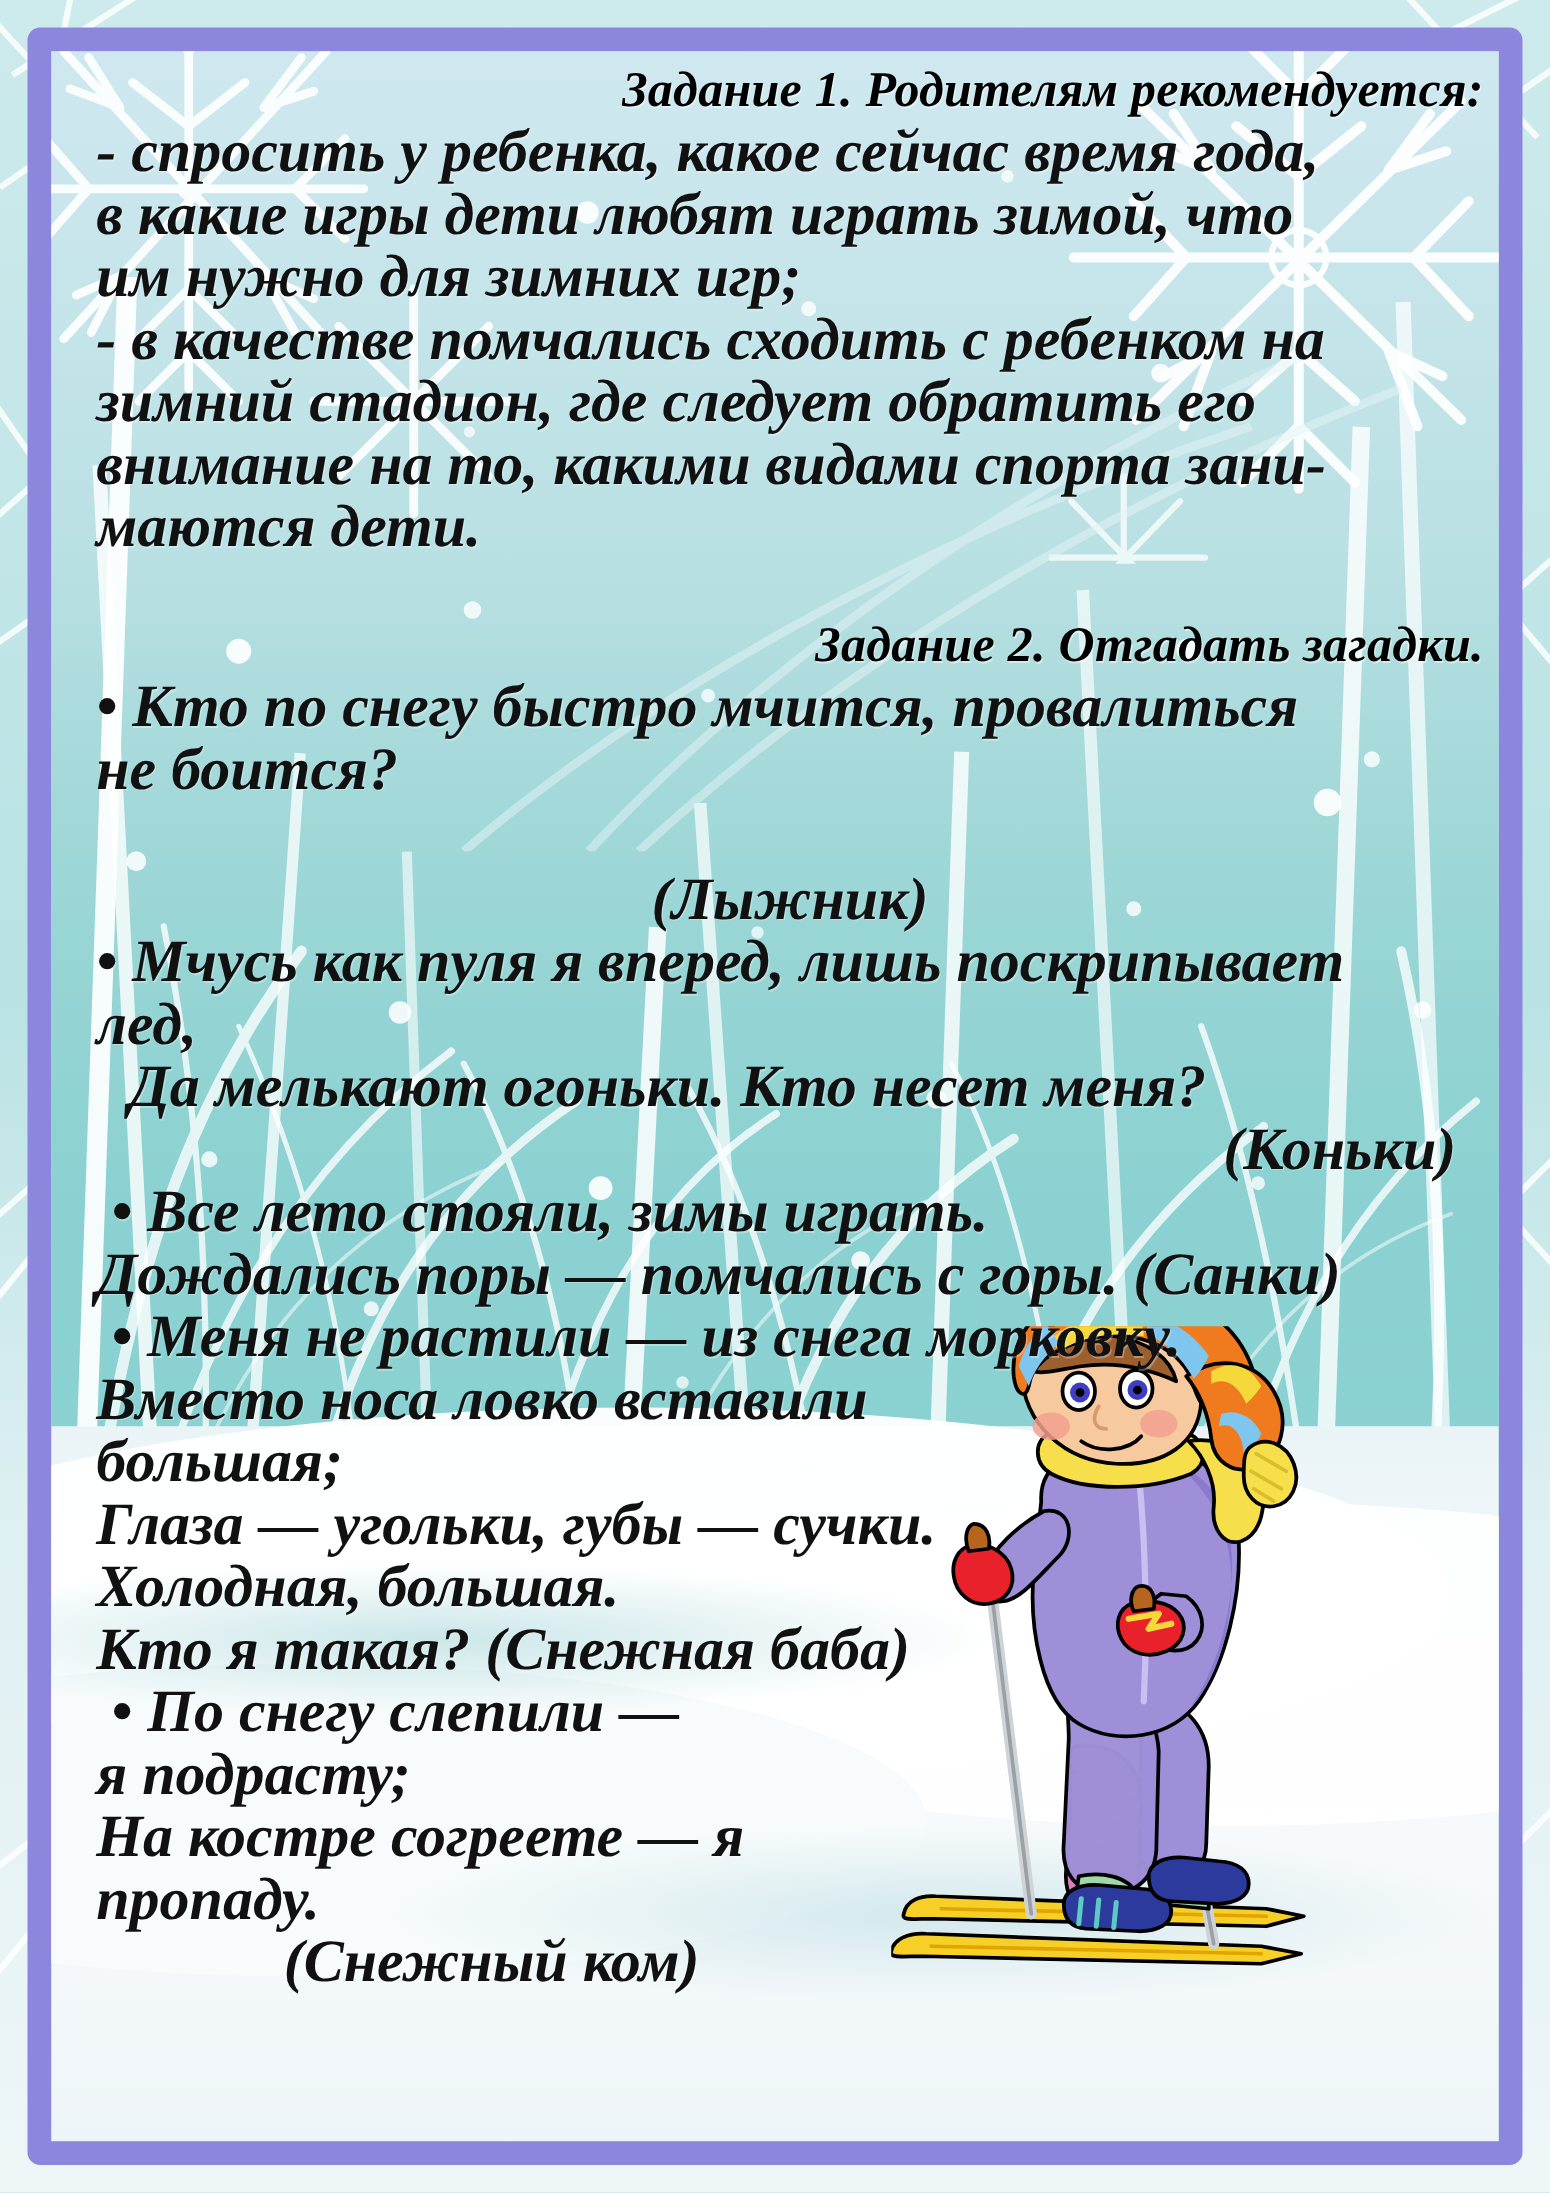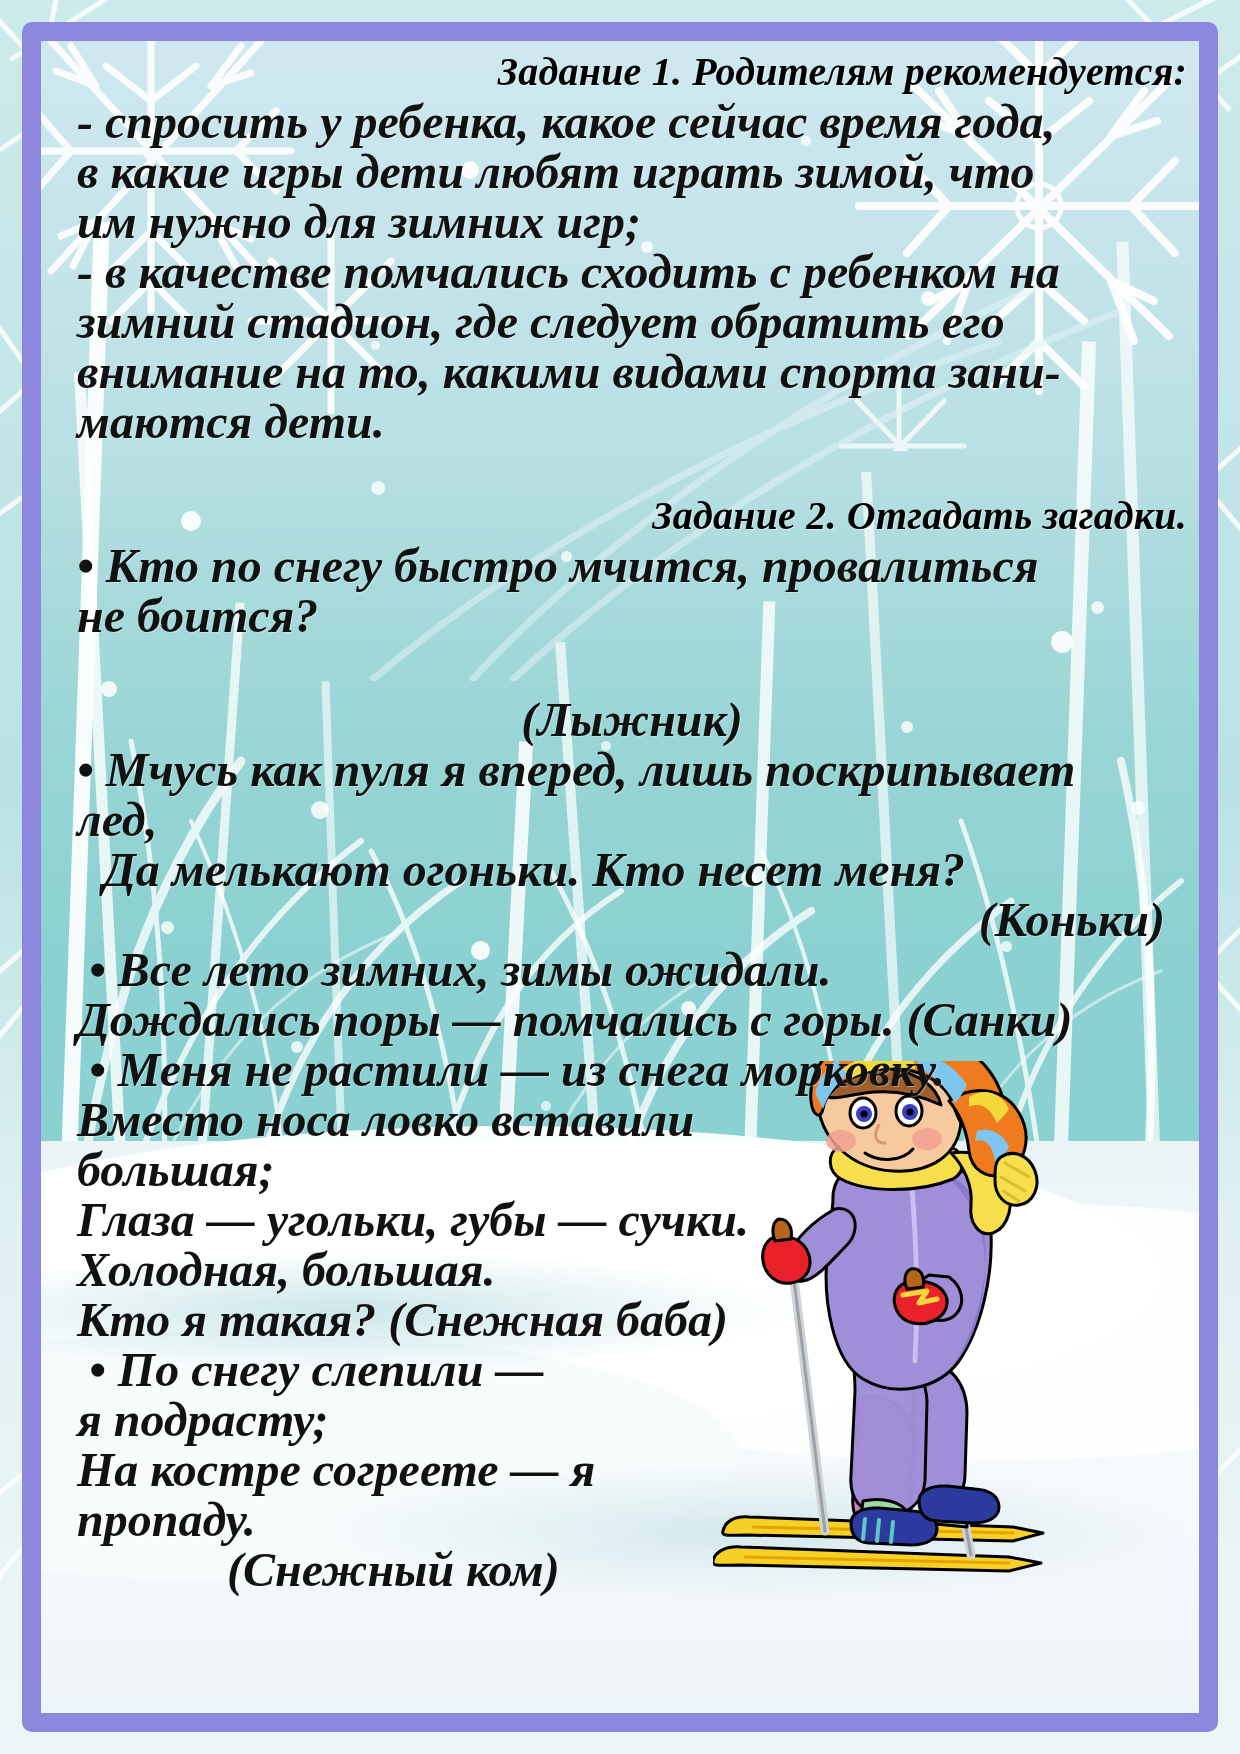--- a/index.html
+++ b/index.html
@@ -347,21 +347,21 @@
         <div class="line">• Кто по снегу быстро мчится, провалиться</div>
         <div class="line">не боится?</div>
         <div class="gap-s"></div>
         <div class="line center">(Лыжник)</div>
 
         <div class="line">• Мчусь как пуля я вперед, лишь поскрипывает</div>
         <div class="line">лед,</div>
         <div class="line" style="padding-left:26px">Да мелькают огоньки. Кто несет меня?</div>
         <div class="line right">(Коньки)</div>
 
-        <div class="line" style="padding-left:12px">• Все лето зимних, зимы ожидали.</div>
+        <div class="line" style="padding-left:12px">• Все лето стояли, зимы играть.</div>
         <div class="line">Дождались поры — помчались с горы.  (Санки)</div>
 
         <div class="line" style="padding-left:12px">• Меня не растили — из снега морковку.</div>
         <div class="line">Вместо носа ловко вставили</div>
         <div class="line">большая;</div>
         <div class="line">Глаза — угольки, губы — сучки.</div>
         <div class="line">Холодная, большая.</div>
         <div class="line">Кто я такая?  (Снежная баба)</div>
 
         <div class="line" style="padding-left:12px">• По снегу слепили —</div>

